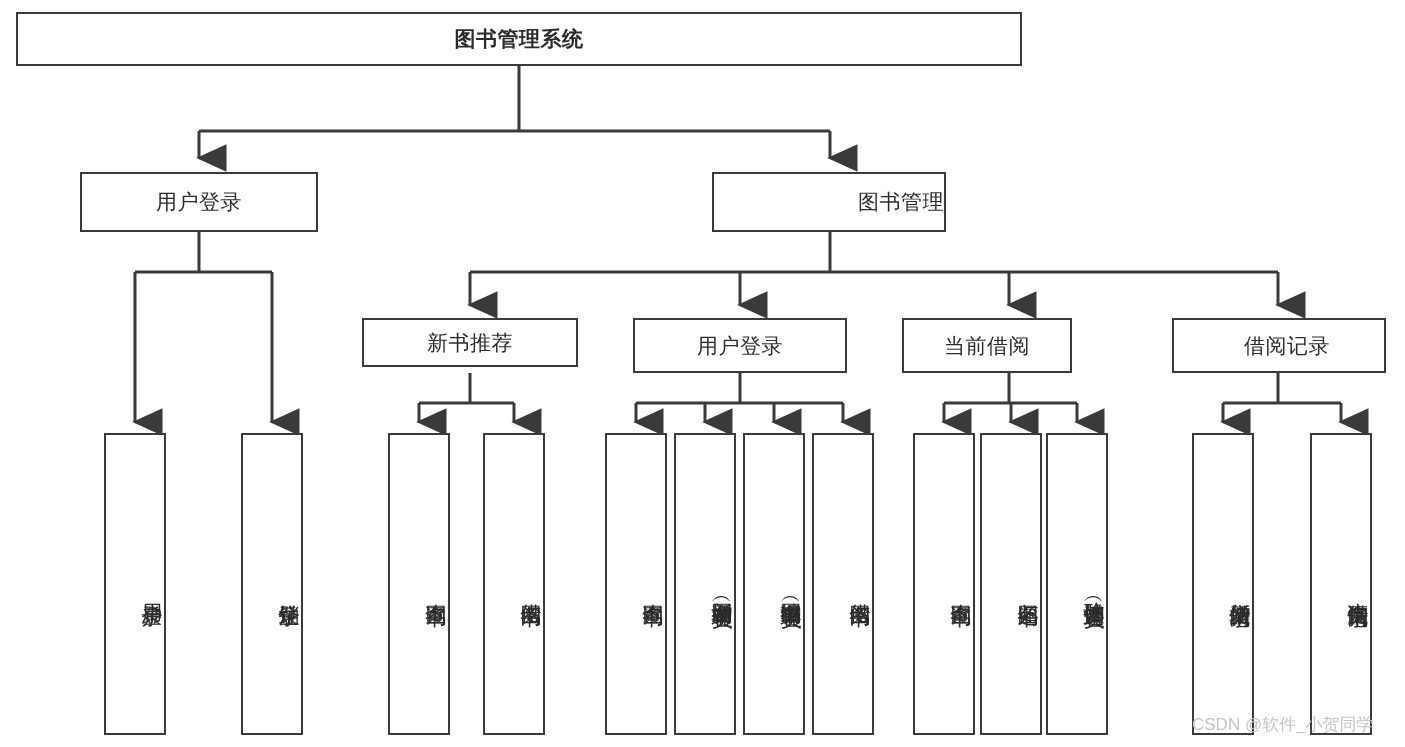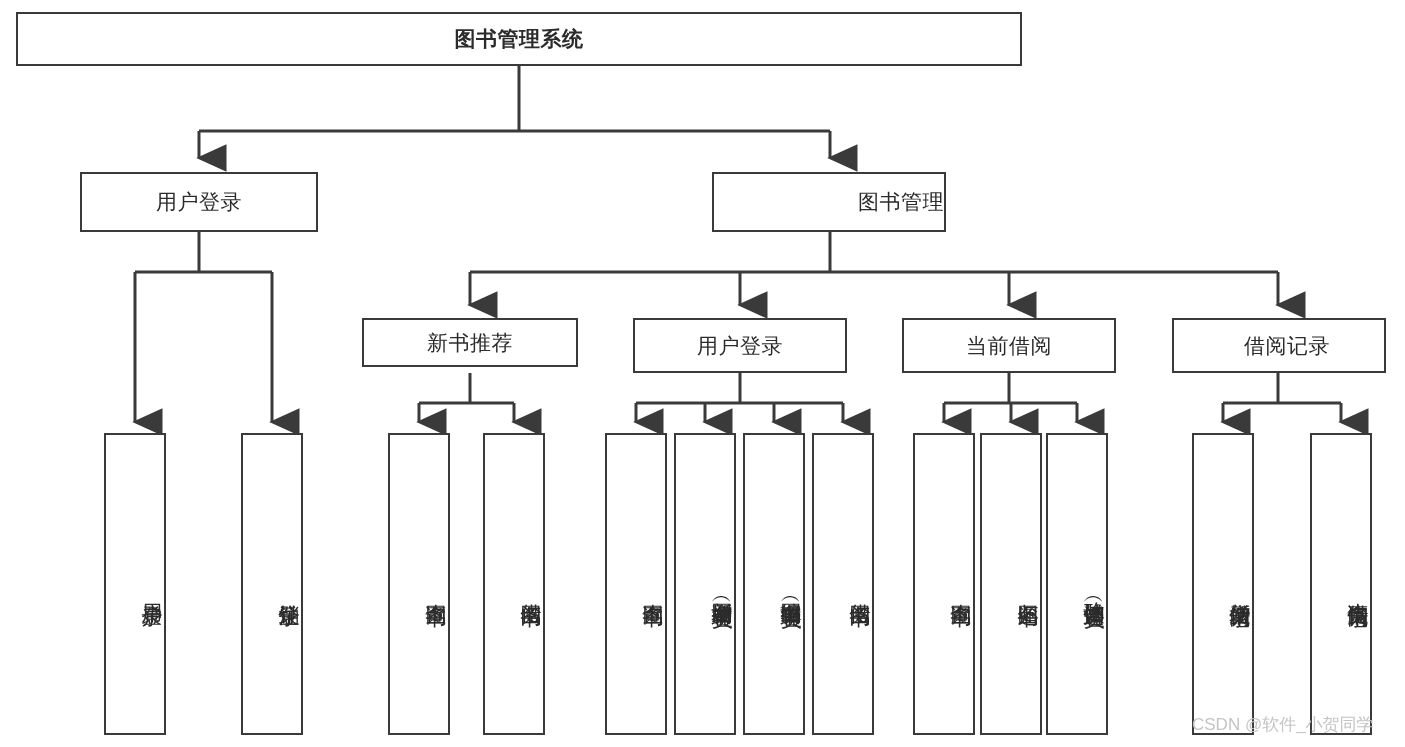--- a/index.html
+++ b/index.html
@@ -131,21 +131,21 @@
   </div>
 
   <div class="node horizontal" style="left:362px; top:318px; width:216px; height:49px;">
     <span>新书推荐</span>
   </div>
 
   <div class="node horizontal" style="left:633px; top:318px; width:214px; height:55px;">
     <span>用户登录</span>
   </div>
 
-  <div class="node horizontal" style="left:902px; top:318px; width:214px; height:55px;">
+  <div class="node horizontal" style="left:902px; top:318px; width:170px; height:55px;">
     <span>当前借阅</span>
   </div>
 
   <div class="node horizontal" style="left:1172px; top:318px; width:214px; height:55px;padding-left:16px;">
     <span>借阅记录</span>
   </div>
 
   <div class="node vertical" style="left:104px; top:433px; width:62px; height:302px;">
     <span class="vtext">用户登录</span>
   </div>

